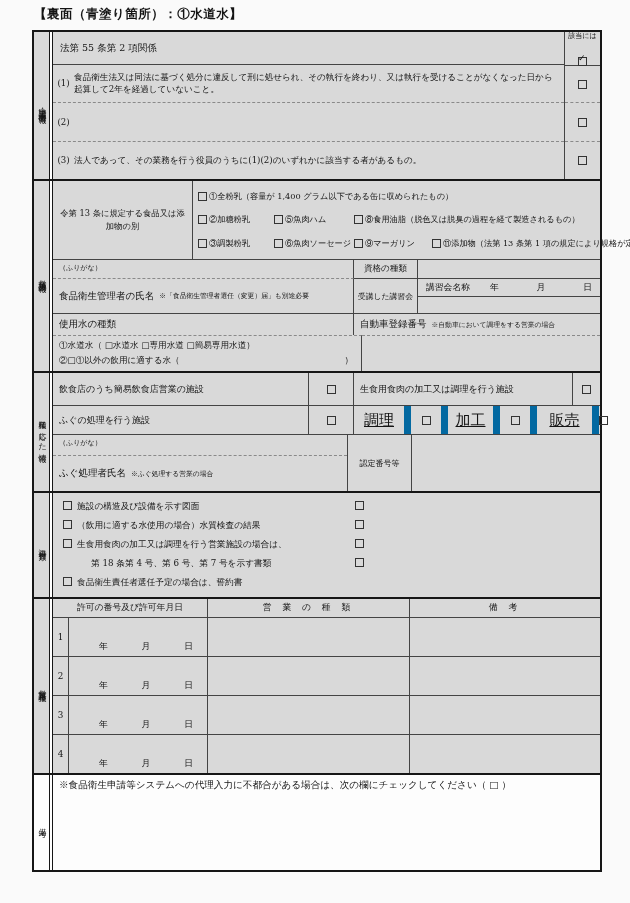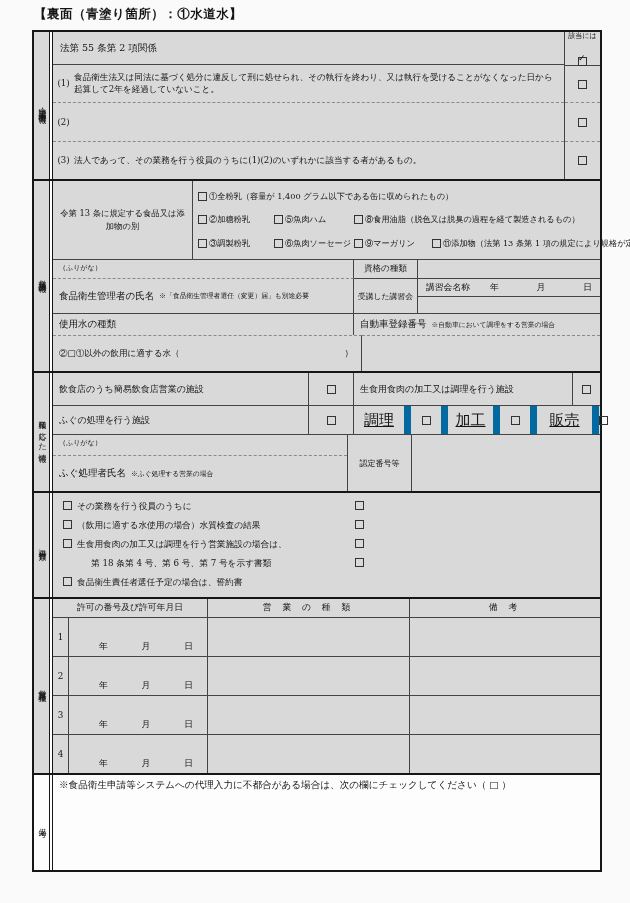--- a/index.html
+++ b/index.html
@@ -222,20 +222,23 @@
           <span class="lbl-main">使用水の種類</span>
         </div>
         <div class="cell-rest water-h">
           <span class="lbl-main">自動車登録番号</span>
           <span class="lbl-note">※自動車において調理をする営業の場合</span>
         </div>
       </div>
       <div class="row r-water-o">
         <div class="cell-l water-opts bt-dash">
           <div class="wline">
+              <span>①水道水（ □水道水 □専用水道 □簡易専用水道）</span>
+            </div>
+          <div class="wline">
             <span>②□①以外の飲用に適する水（</span>
             <span class="wspace"></span>
             <span>）</span>
           </div>
         </div>
         <div class="cell-rest bt-dash"></div>
       </div>
     </div>
   </div>
 
@@ -285,21 +288,21 @@
     </div>
   </div>
 
   <div class="section shade">
     <div class="vlabel">添付書類</div>
     <div class="gap"></div>
     <div class="content">
       <div class="att-body">
         <div class="att-row">
           <span class="att-lead"><span class="cb"></span></span>
-          <span class="att-text">その業務を行う役員のうちに</span>
+          <span class="att-text">施設の構造及び設備を示す図面</span>
           <span class="att-cb"><span class="cb"></span></span>
         </div>
         <div class="att-row">
           <span class="att-lead"><span class="cb"></span></span>
           <span class="att-text">（飲用に適する水使用の場合）水質検査の結果</span>
           <span class="att-cb"><span class="cb"></span></span>
         </div>
         <div class="att-row">
           <span class="att-lead"><span class="cb"></span></span>
           <span class="att-text">生食用食肉の加工又は調理を行う営業施設の場合は、</span>

